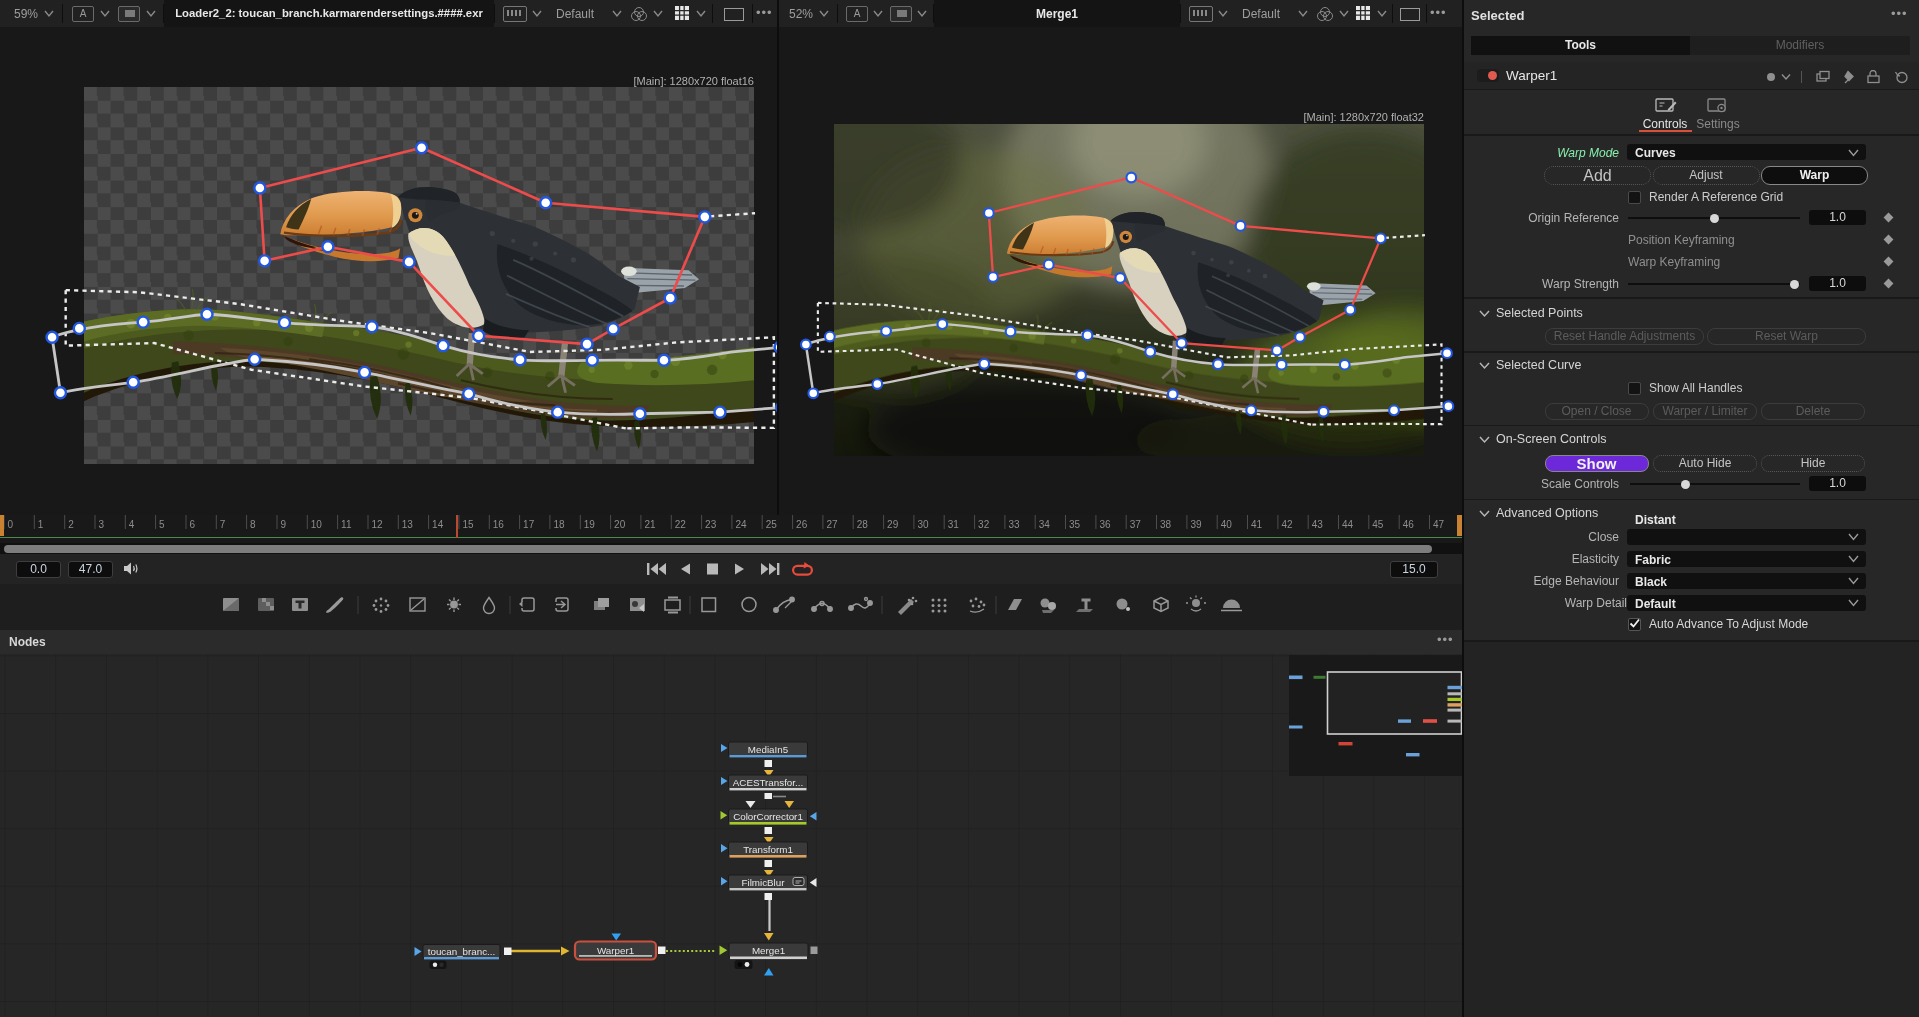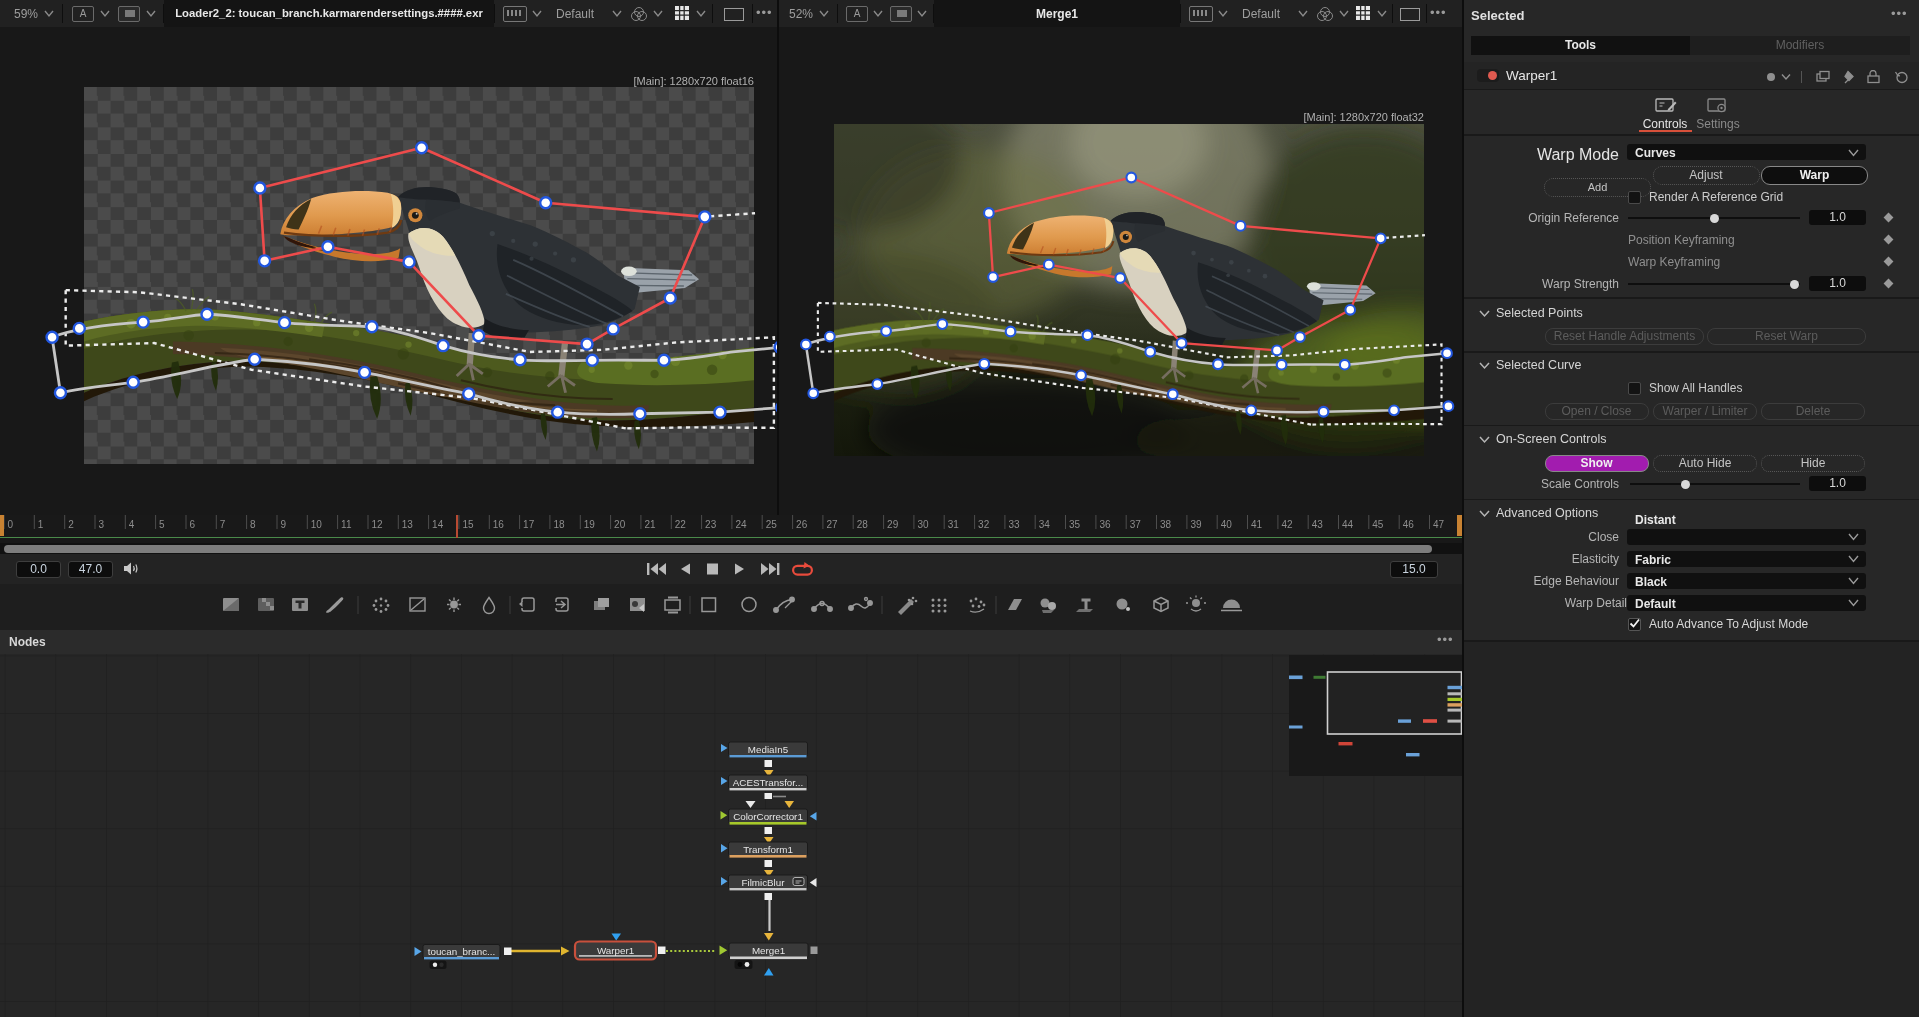--- a/index.html
+++ b/index.html
@@ -523,28 +523,28 @@
   <svg class="abs" style="left:1707px;top:97px;" width="22" height="17" viewBox="0 0 22 17">
     <rect x="1" y="2" width="17" height="12" rx="1" stroke="#8a8a8a" stroke-width="1.3" fill="none"></rect>
     <circle cx="14.5" cy="11" r="3.6" fill="#272727" stroke="#8a8a8a" stroke-width="1.2"></circle>
     <circle cx="14.5" cy="11" r="1.2" fill="#8a8a8a"></circle>
   </svg>
   <div class="abs" style="left:1634px;top:117px;width:62px;text-align:center;font-size:12px;color:#e4e4e4;">Controls</div>
   <div class="abs" style="left:1687px;top:117px;width:62px;text-align:center;font-size:12px;color:#8a8a8a;">Settings</div>
   <div class="abs" style="left:1639px;top:130px;width:53px;height:2px;background:#d8503a;"></div>
   <div class="abs" style="left:1464px;top:134px;width:455px;height:1.5px;background:#191919;"></div>
 
-  <div class="abs" style="left:1464px;top:146px;width:155px;text-align:right;font-size:16px;color:#e5e5e5;">Warp Mode</div>
+  <div class="abs" style="left:1464px;top:146px;width:155px;text-align:right;font-size:12px;color:#86efac;font-style:italic;">Warp Mode</div>
   <div class="abs" style="left:1627px;top:144px;width:239px;height:16px;background:#101010;border-radius:3px;"></div>
   <div class="abs" style="left:1635px;top:146px;font-size:12px;font-weight:bold;color:#e8e8e8;">Curves</div>
   <svg class="abs" style="left:1848px;top:149px;" width="11" height="8">
       <path d="M1 1 L5.5 6.5 L10 1" stroke="#9a9a9a" stroke-width="1.4" fill="none"></path>
     </svg>
 
-  <div class="abs" style="left:1544px;top:165.5px;width:105px;height:17px;border:1px dotted #565656;border-radius:9px;color:#c4c4c4;font-size:11px;text-align:center;line-height:17px;margin-top:12px;">Add</div>
+  <div class="abs" style="left:1544px;top:165.5px;width:105px;height:17px;border:1px dotted #565656;border-radius:9px;color:#c4c4c4;font-size:16px;text-align:center;line-height:17px;">Add</div>
   <div class="abs" style="left:1652.5px;top:165.5px;width:105px;height:17px;border:1px dotted #565656;border-radius:9px;color:#c4c4c4;font-size:12px;text-align:center;line-height:17px;">Adjust</div>
   <div class="abs" style="left:1761px;top:165.5px;width:105px;height:17px;background:#0e0e0e;border:1px solid #888888;border-radius:9px;color:#f0f0f0;font-size:12px;font-weight:bold;text-align:center;line-height:17px;">Warp</div>
 
   <div class="abs" style="left:1628px;top:190.5px;width:11px;height:11px;background:#131313;border:1px solid #4a4a4a;border-radius:2px;"></div>
   <div class="abs" style="left:1649px;top:190px;font-size:12px;color:#cccccc;">Render A Reference Grid</div>
 
   <div class="abs" style="left:1464px;top:211px;width:155px;text-align:right;font-size:12px;color:#b5b5b5;">Origin Reference</div>
   <div class="abs" style="left:1628px;top:217px;width:172px;height:2px;background:#0e0e0e;"></div>
   <div class="abs" style="left:1710px;top:213.5px;width:9px;height:9px;background:#d8d8d8;border-radius:50%;"></div>
   <div class="abs" style="left:1809px;top:210px;width:57px;height:15px;background:#0d0d0d;border-radius:3px;color:#d8d8d8;font-size:12px;text-align:center;line-height:15px;">1.0</div>
@@ -579,21 +579,21 @@
   <div class="abs" style="left:1649px;top:381px;font-size:12px;color:#cccccc;">Show All Handles</div>
   <div class="abs" style="left:1544.5px;top:402.5px;width:102px;height:15px;border:1px solid #3c3c3c;border-radius:8px;color:#5c5c5c;font-size:12px;text-align:center;line-height:15px;">Open / Close</div>
   <div class="abs" style="left:1653px;top:402.5px;width:102px;height:15px;border:1px solid #3c3c3c;border-radius:8px;color:#5c5c5c;font-size:12px;text-align:center;line-height:15px;">Warper / Limiter</div>
   <div class="abs" style="left:1761px;top:402.5px;width:102px;height:15px;border:1px solid #3c3c3c;border-radius:8px;color:#5c5c5c;font-size:12px;text-align:center;line-height:15px;">Delete</div>
   <div class="abs" style="left:1464px;top:424.5px;width:455px;height:1.5px;background:#191919;"></div>
 
   <svg class="abs" style="left:1479px;top:435px;" width="11" height="9">
       <path d="M1 2 L5.5 7 L10 2" stroke="#b5b5b5" stroke-width="1.5" fill="none"></path>
     </svg>
   <div class="abs" style="left:1496px;top:432px;font-size:12.5px;color:#d5d5d5;">On-Screen Controls</div>
-  <div class="abs" style="left:1544.5px;top:454.5px;width:102px;height:15px;background:#a21caf;border:1px solid #888888;border-radius:8px;color:#f0f0f0;font-size:12px;font-weight:bold;text-align:center;line-height:15px;">Show</div>
+  <div class="abs" style="left:1544.5px;top:454.5px;width:102px;height:15px;background:#6d28d9;border:1px solid #888888;border-radius:8px;color:#f0f0f0;font-size:15px;font-weight:bold;text-align:center;line-height:15px;">Show</div>
   <div class="abs" style="left:1653px;top:454.5px;width:102px;height:15px;border:1px dotted #565656;border-radius:8px;color:#c4c4c4;font-size:12px;text-align:center;line-height:15px;">Auto Hide</div>
   <div class="abs" style="left:1761px;top:454.5px;width:102px;height:15px;border:1px dotted #565656;border-radius:8px;color:#c4c4c4;font-size:12px;text-align:center;line-height:15px;">Hide</div>
   <div class="abs" style="left:1464px;top:477px;width:155px;text-align:right;font-size:12px;color:#b5b5b5;">Scale Controls</div>
   <div class="abs" style="left:1630px;top:483px;width:170px;height:2px;background:#0e0e0e;"></div>
   <div class="abs" style="left:1681px;top:479.5px;width:9px;height:9px;background:#d8d8d8;border-radius:50%;"></div>
   <div class="abs" style="left:1809px;top:476px;width:57px;height:15px;background:#0d0d0d;border-radius:3px;color:#d8d8d8;font-size:12px;text-align:center;line-height:15px;">1.0</div>
   <div class="abs" style="left:1464px;top:498.5px;width:455px;height:1.5px;background:#191919;"></div>
 
   <svg class="abs" style="left:1479px;top:509px;" width="11" height="9">
       <path d="M1 2 L5.5 7 L10 2" stroke="#b5b5b5" stroke-width="1.5" fill="none"></path>

